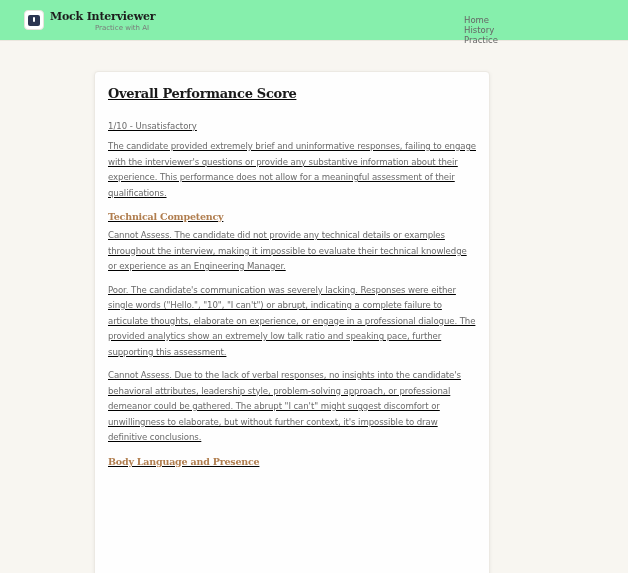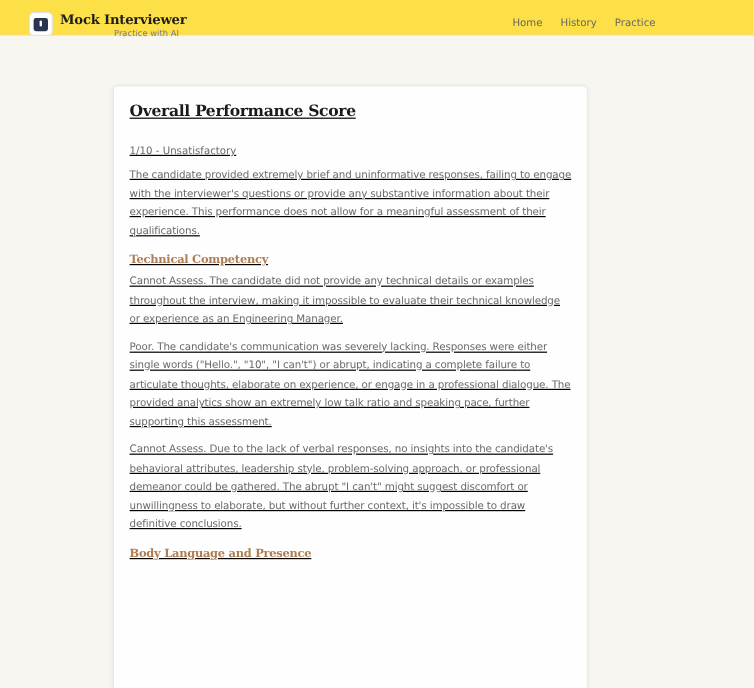--- a/index.html
+++ b/index.html
@@ -2,22 +2,22 @@
 <html><head>
   <meta charset="utf-8">
   <style>
     * { box-sizing: border-box; margin: 0; padding: 0; }
     html, body {
       width: 628px; height: 573px; overflow: hidden;
       background: #f8f6f1;
       font-family: "DejaVu Sans", sans-serif;
     }
     .topbar {
-      position: absolute; left: 0; top: 0; width: 628px; height: 30px;
-      background: #fde047;
+      position: absolute; left: 0; top: 0; width: 628px; height: 41px;
+      background: #86efac;
       border-bottom: 1px solid #ebe7df;
     }
     .logo-box {
       position: absolute; left: 24px; top: 10px; width: 20px; height: 20px;
       border: 1px solid #e6e3dc; border-radius: 4px; background: #fff;
       display: flex; align-items: center; justify-content: center;
     }
     .logo-inner {
       width: 12px; height: 11px; background: #2b3550; border-radius: 2px;
       position: relative;
@@ -28,21 +28,21 @@
     }
     .brand-title {
       position: absolute; left: 50px; top: 10px;
       font-family: "DejaVu Serif", serif; font-weight: bold; font-size: 11px;
       color: #1d1d1d; letter-spacing: -0.2px;
     }
     .brand-sub {
       position: absolute; left: 50px; top: 24px;
       font-size: 7px; color: #7a7a7a; padding-left: 45px;
     }
-    .nav { position: absolute; top: 15px; left: 427px; display: flex; }
+    .nav { position: absolute; top: 15px; left: 464px; display: flex; flex-direction: column; }
     .nav-item { font-size: 8.5px; color: #666; margin-right: 15px; cursor: pointer; }
     .card {
       position: absolute; left: 94px; top: 71px; width: 396px; height: 520px;
       background: #fefefe;
       border: 1px solid #ece9e3; border-radius: 4px;
       box-shadow: 0 1px 4px rgba(0,0,0,0.06);
       overflow: hidden;
     }
     .card-head {
       height: 57px; padding: 14px 13px 0 13px;

